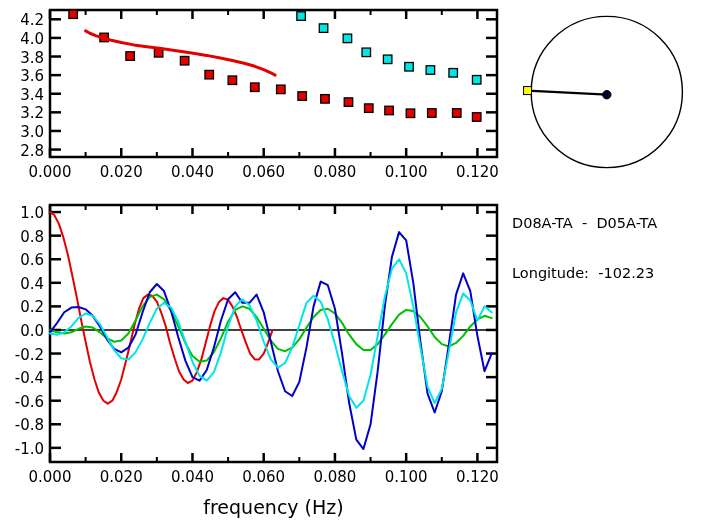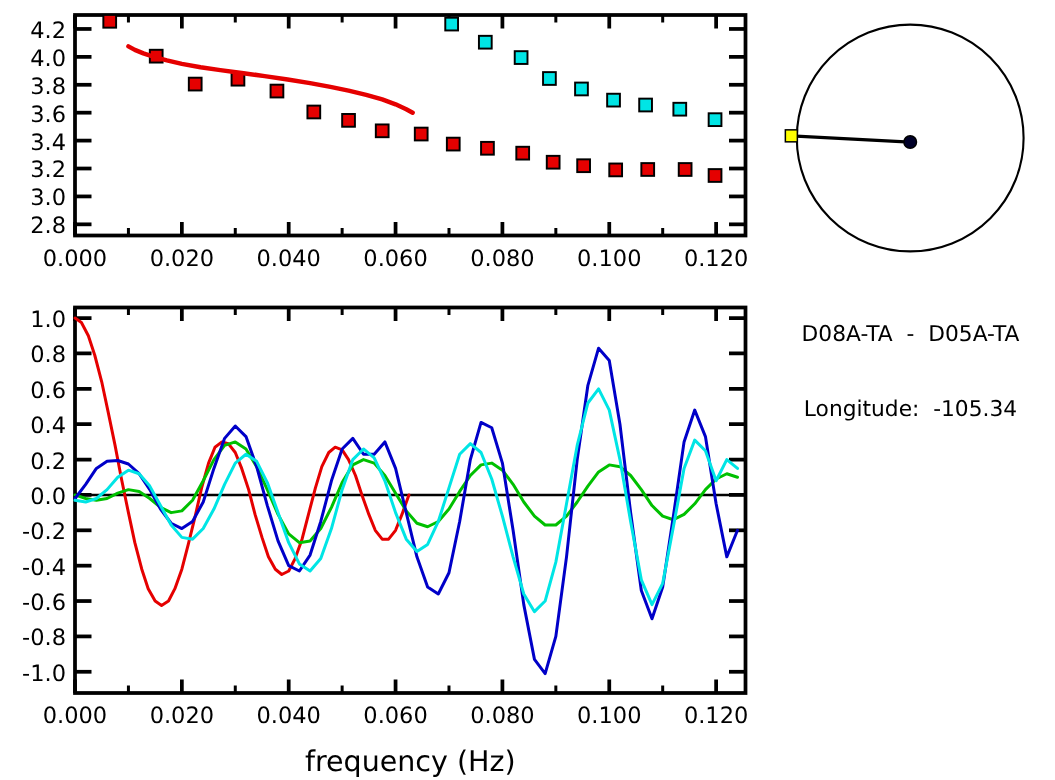--- a/index.html
+++ b/index.html
@@ -5,21 +5,21 @@
   html,body{margin:0;padding:0;background:#ffffff;}
   body{width:703px;height:520px;position:relative;overflow:hidden;
        font-family:"DejaVu Sans","Liberation Sans",sans-serif;}
   .root{position:absolute;left:0;top:0;width:703px;height:520px;background:#fff;}
   svg{display:block;}
   .axlabel{font-family:"DejaVu Sans","Liberation Sans",sans-serif;font-size:15px;fill:#000;}
   .ticktext{font-family:"DejaVu Sans","Liberation Sans",sans-serif;font-size:15px;fill:#000;}
   .info{position:absolute;left:512px;top:182px;width:190px;
         font-family:"DejaVu Sans","Liberation Sans",sans-serif;
         font-size:14.5px;color:#000;line-height:16.5px;white-space:pre;}
-  .info div{white-space:pre;text-align:center;}
+  .info div{white-space:pre;}
 </style>
 </head>
 <body>
 
 <div class="root">
 
   <svg id="plot-top" width="510" height="195" style="position:absolute;left:0;top:0;">
       <rect x="50" y="10" width="447" height="147" fill="none" stroke="#000" stroke-width="2.5"></rect>
       <line x1="50" y1="157" x2="50" y2="148" stroke="#000" stroke-width="2.5"></line>
       <line x1="50" y1="10" x2="50" y2="19" stroke="#000" stroke-width="2.5"></line>
@@ -186,16 +186,16 @@
 
   <svg id="map-inset" width="190" height="180" style="position:absolute;left:508px;top:2px;">
       <circle cx="98.8" cy="90" r="75.6" fill="none" stroke="#000000" stroke-width="1.4"></circle>
       <line x1="19.57" y1="88.56" x2="98.8" y2="92.7" stroke="#000000" stroke-width="2.2"></line>
       <rect x="15.57" y="84.56" width="8" height="8" fill="#ffff00" stroke="#000" stroke-width="1"></rect>
       <circle cx="98.8" cy="92.7" r="4.2" fill="#000028" stroke="#000" stroke-width="1"></circle>
     </svg>
 
   <div class="info">
     <div>D08A-TA  -  D05A-TA</div>
-    <div>Longitude:  -105.34</div>
+    <div>Longitude:  -102.23</div>
   </div>
 
 </div>
 
 </body></html>

